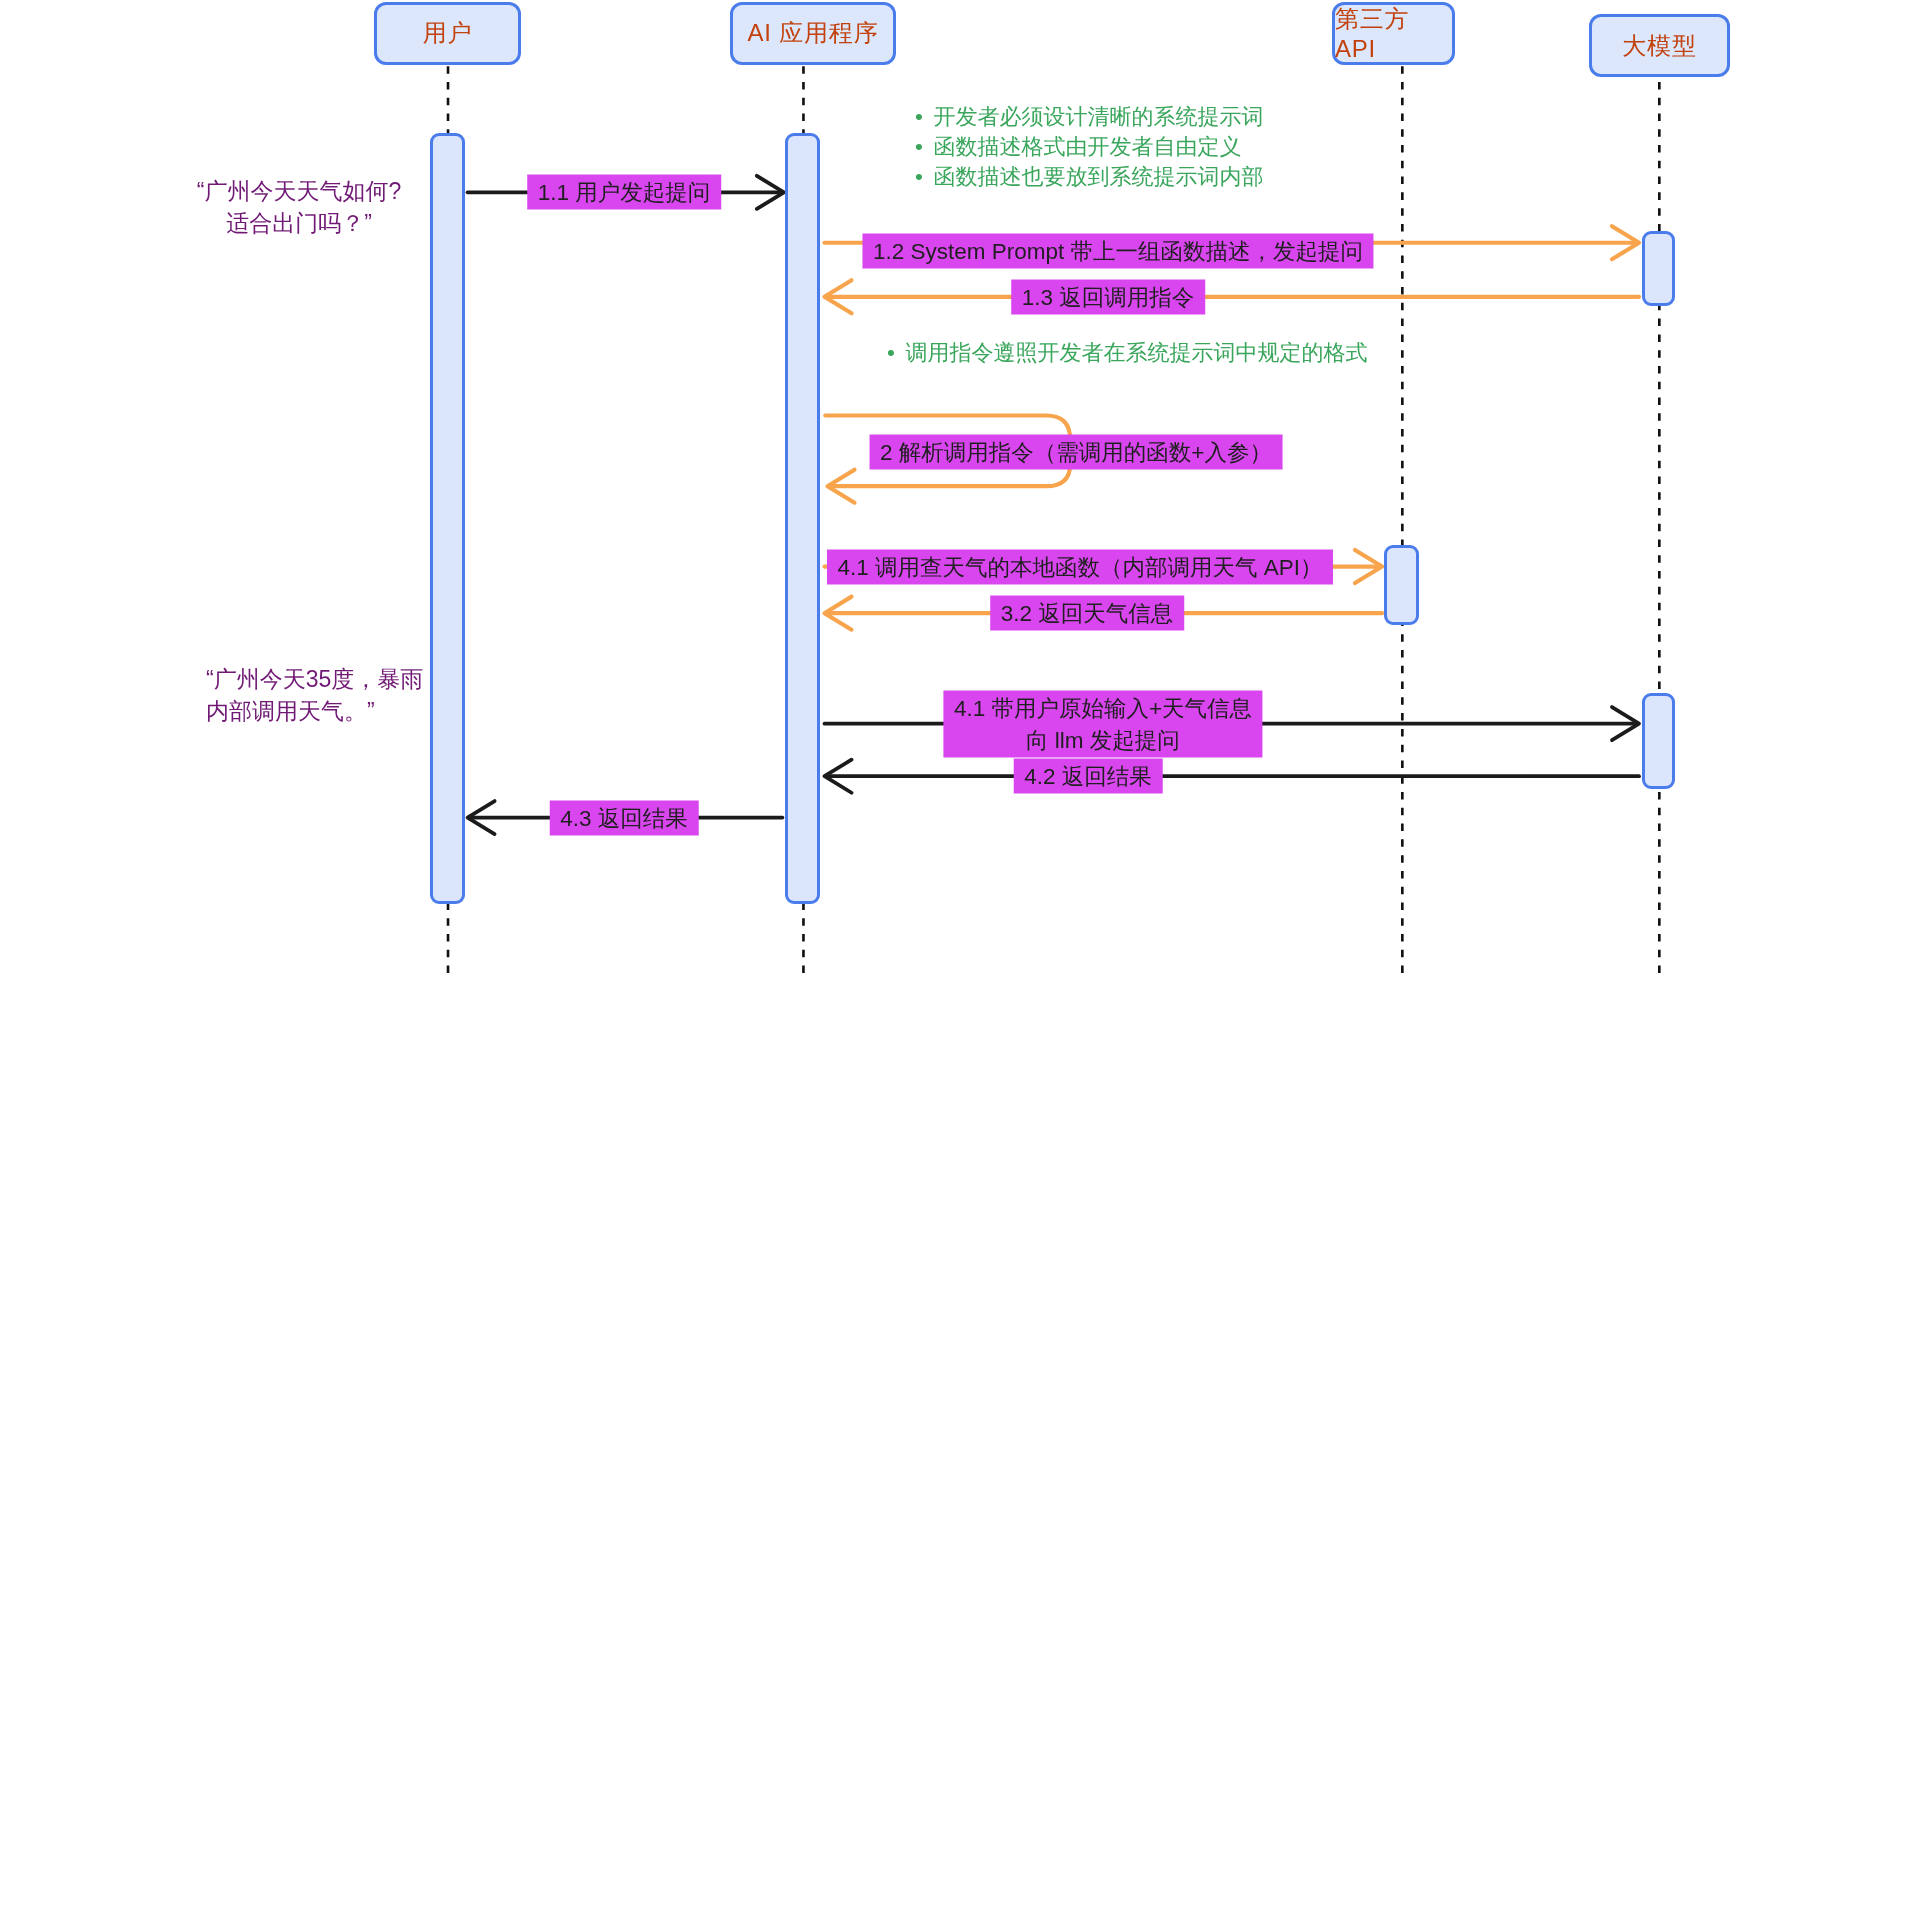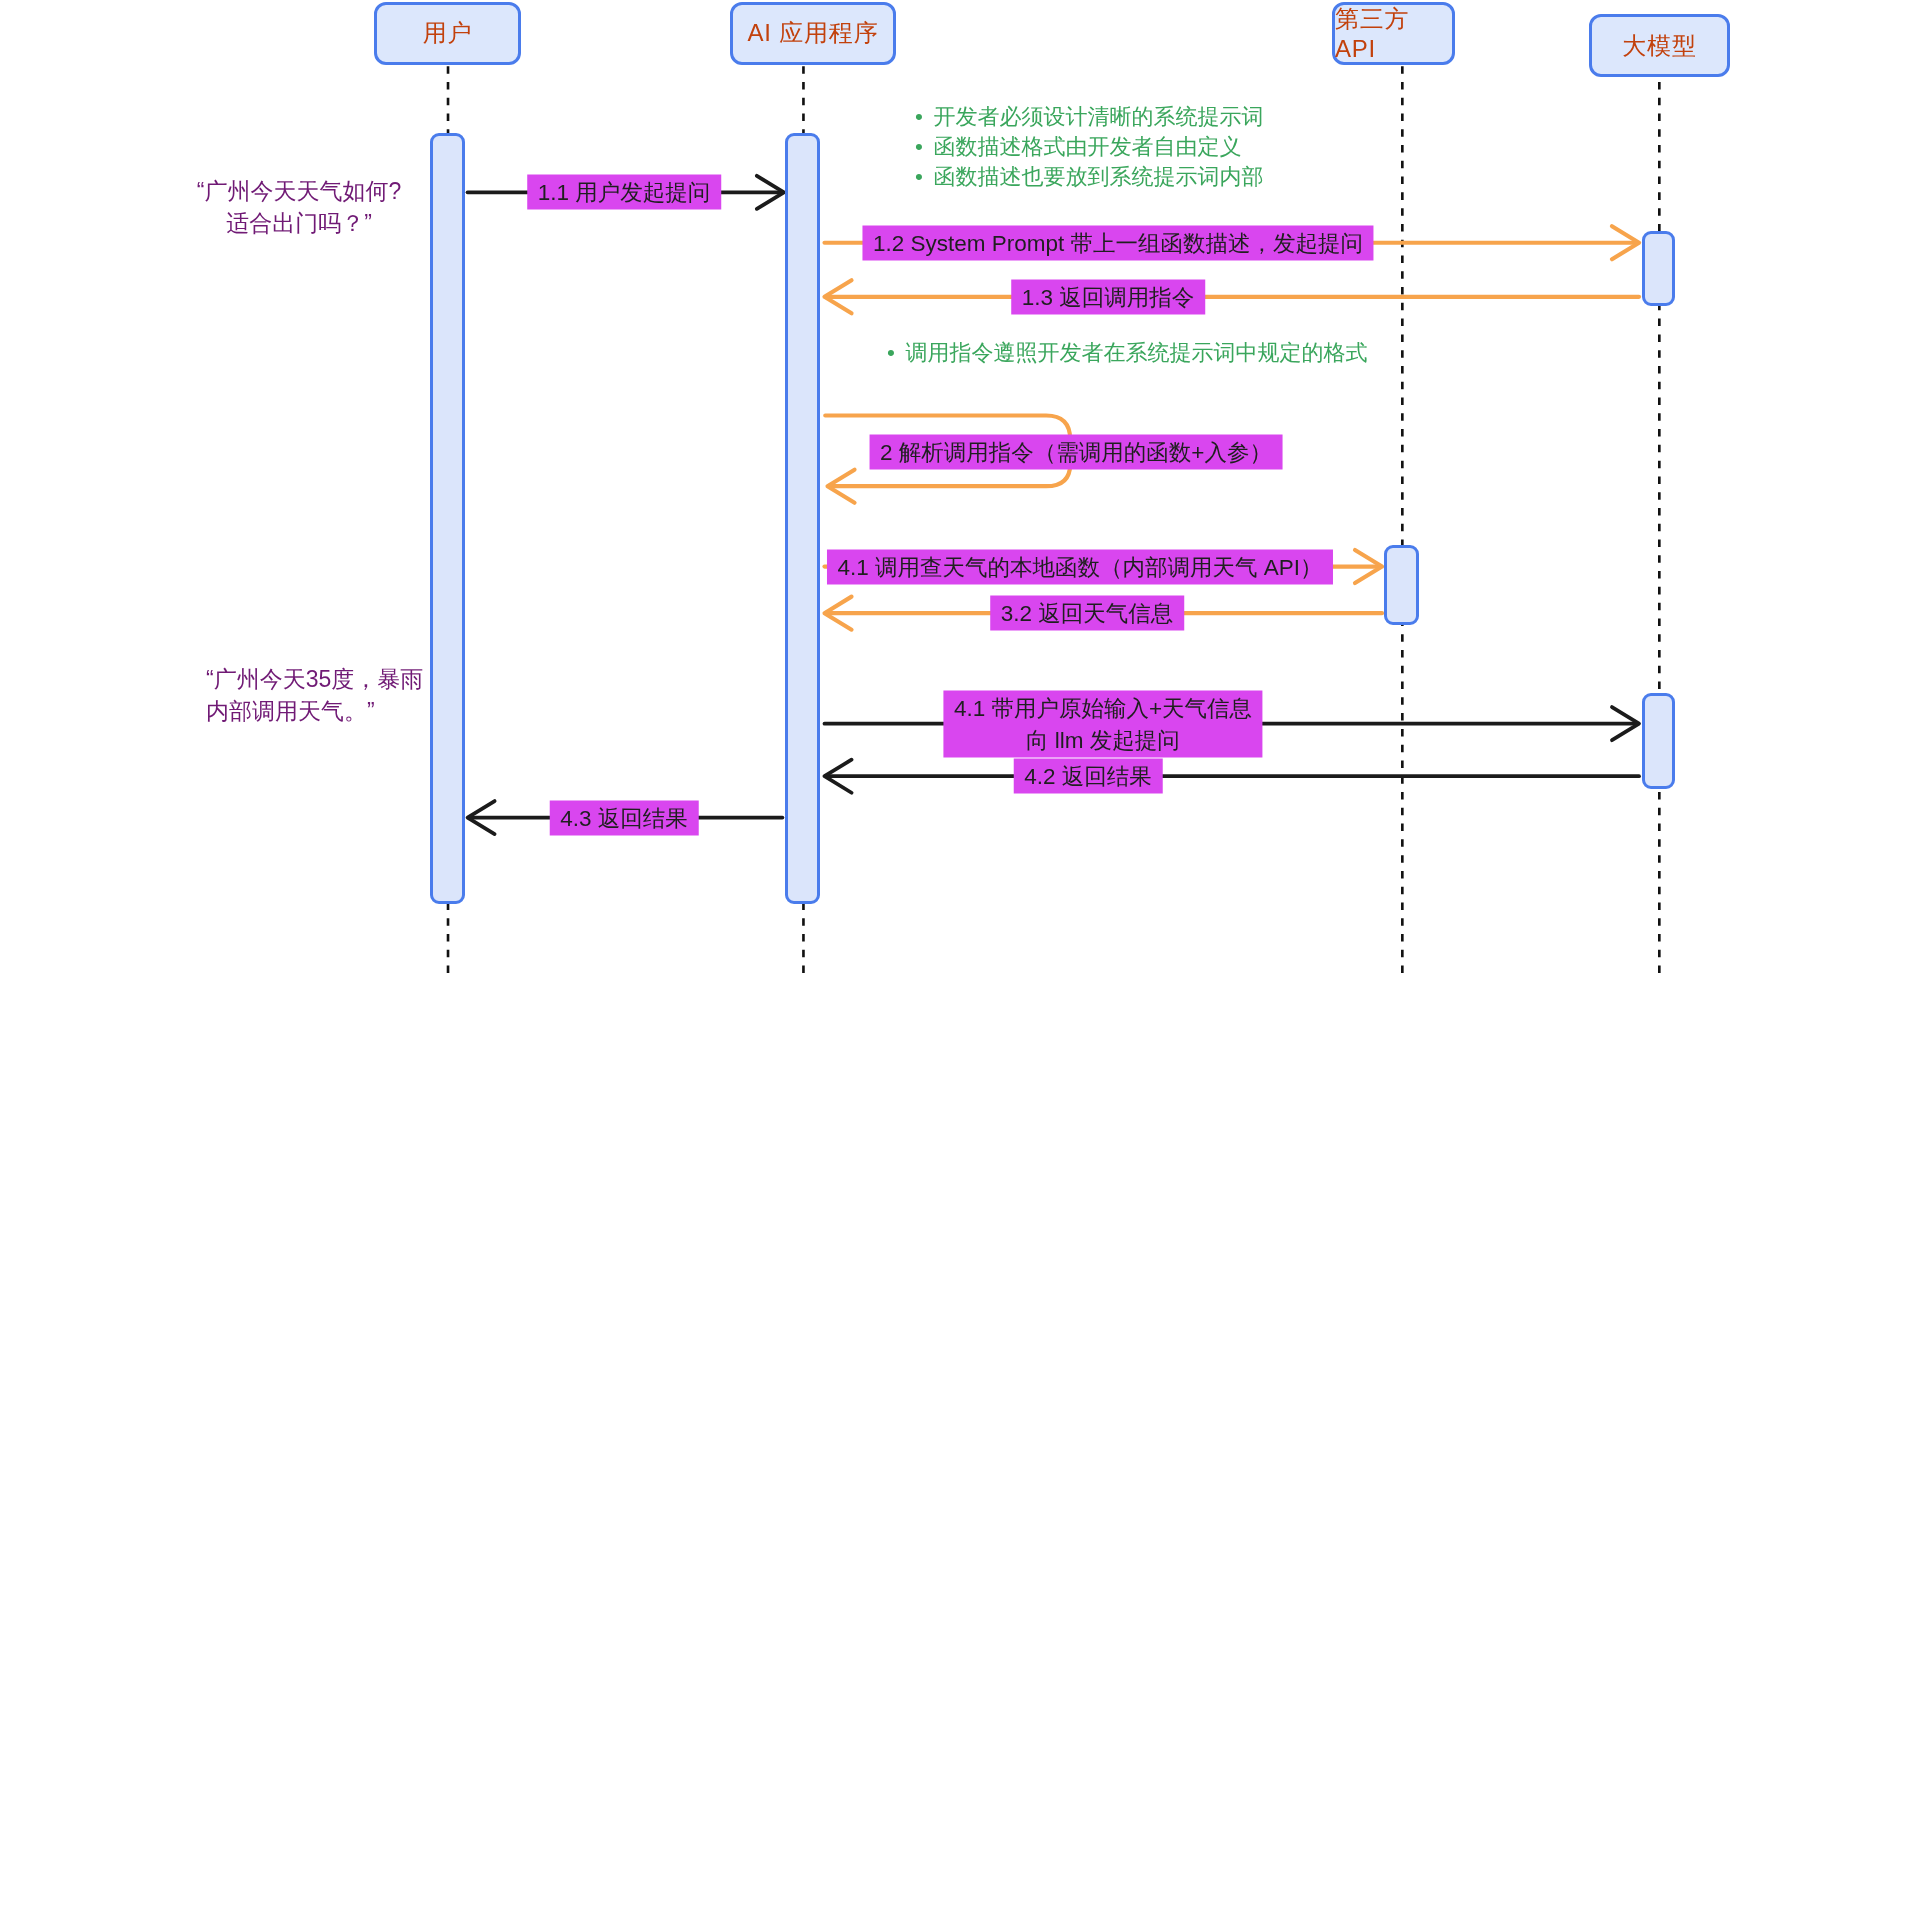--- a/index.html
+++ b/index.html
@@ -102,21 +102,21 @@
       <span>AI 应用程序</span>
     </div>
   <div class="actor" style="left:1332px;top:1.5px;width:123px;">
       <span>第三方 API</span>
     </div>
   <div class="actor" style="left:1589px;top:14px;width:141px;text-align:right;">
       <span>大模型</span>
     </div>
 
   <div class="msg-label" style="left:624px;top:192px;">1.1 用户发起提问</div>
-  <div class="msg-label" style="left:1118px;top:243px;">1.2 System Prompt 带上一组函数描述，发起提问</div>
+  <div class="msg-label" style="left:1118px;top:251px;">1.2 System Prompt 带上一组函数描述，发起提问</div>
   <div class="msg-label" style="left:1108px;top:297px;">1.3 返回调用指令</div>
   <div class="msg-label" style="left:1076px;top:452px;">2 解析调用指令（需调用的函数+入参）</div>
   <div class="msg-label" style="left:1080px;top:567px;">4.1 调用查天气的本地函数（内部调用天气 API）</div>
   <div class="msg-label" style="left:1087px;top:613px;">3.2 返回天气信息</div>
   <div class="msg-label" style="left:1103px;top:724px;">
     <div>4.1 带用户原始输入+天气信息</div>
     <div>向 llm 发起提问</div>
   </div>
   <div class="msg-label" style="left:1088px;top:776px;">4.2 返回结果</div>
   <div class="msg-label" style="left:624px;top:818px;">4.3 返回结果</div>

